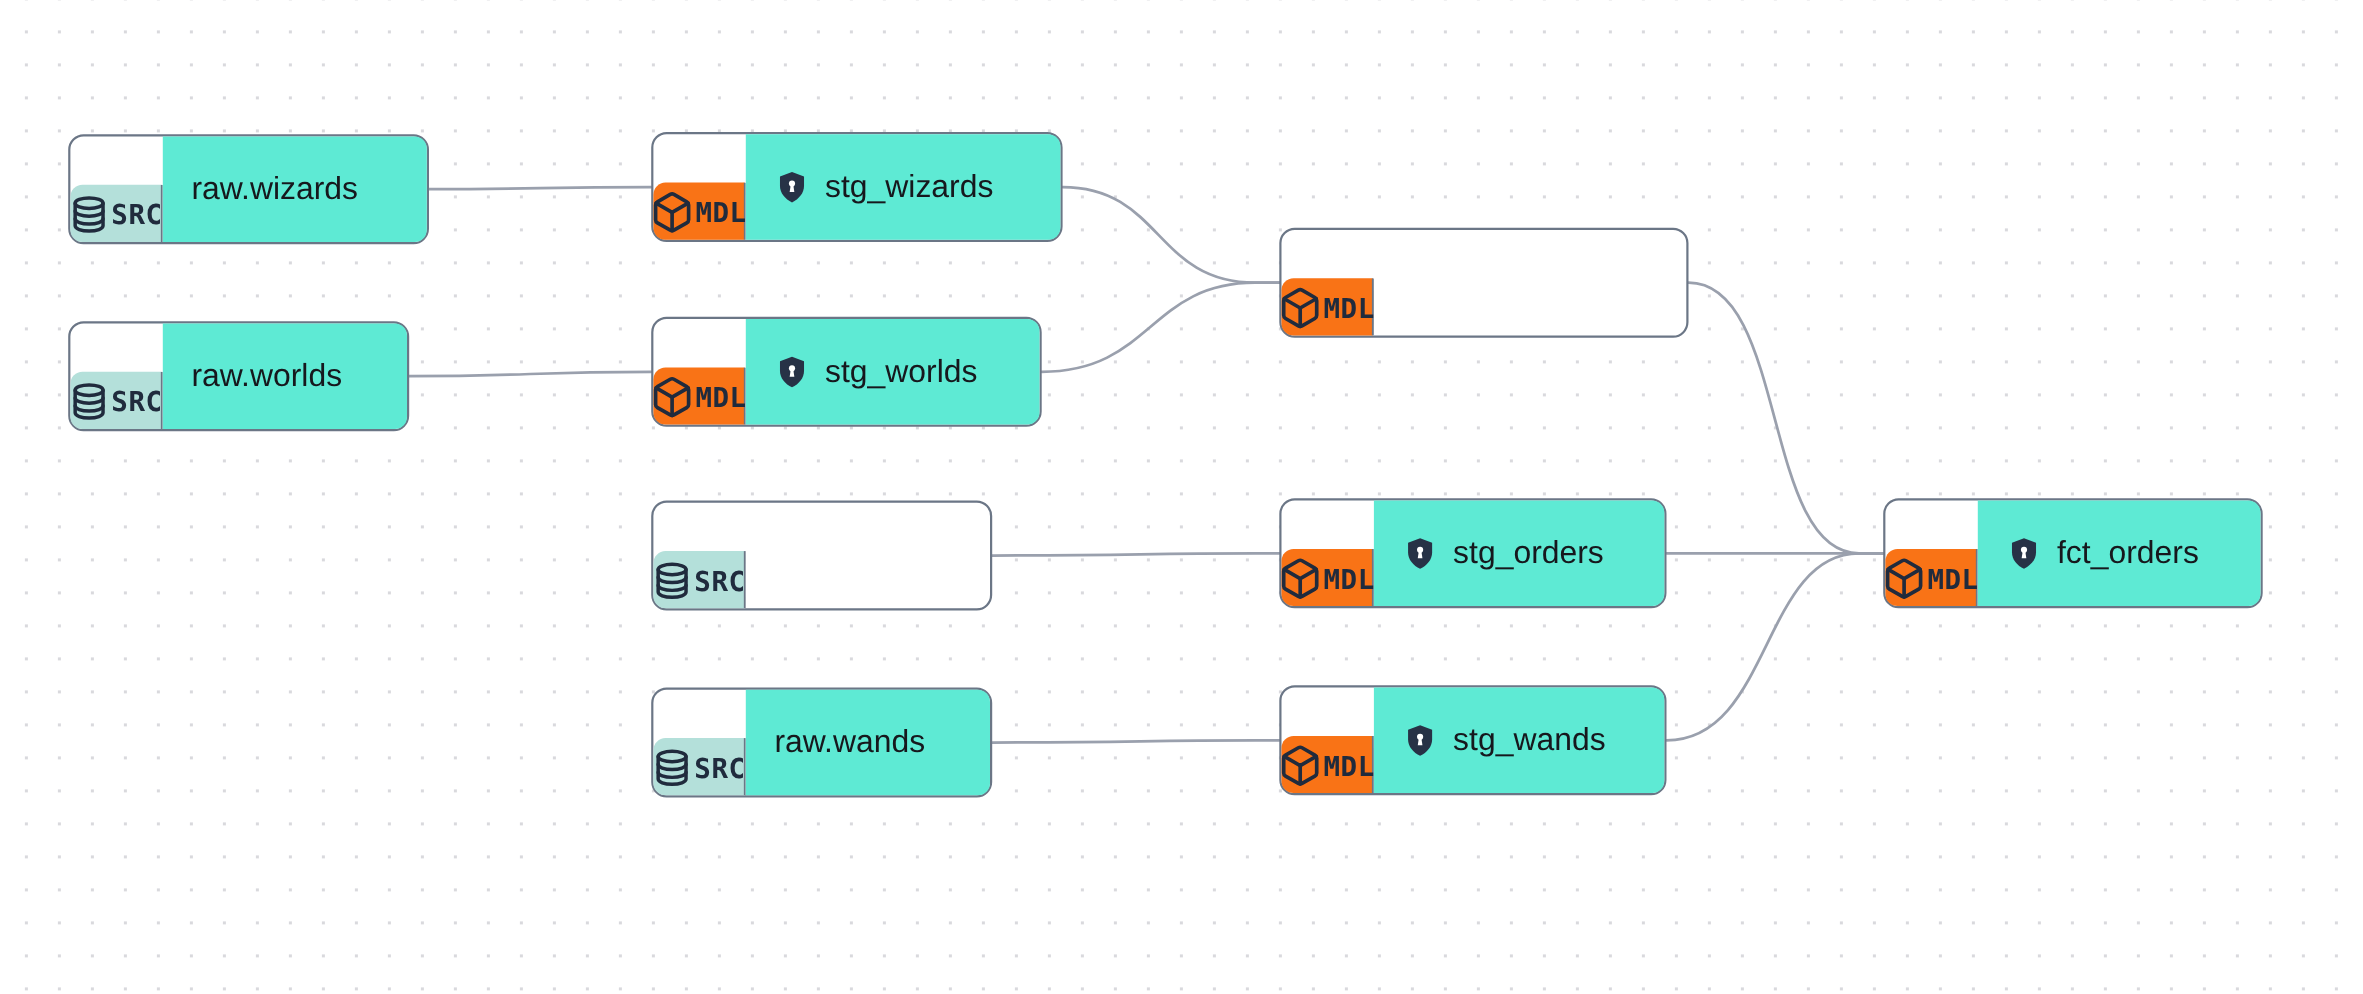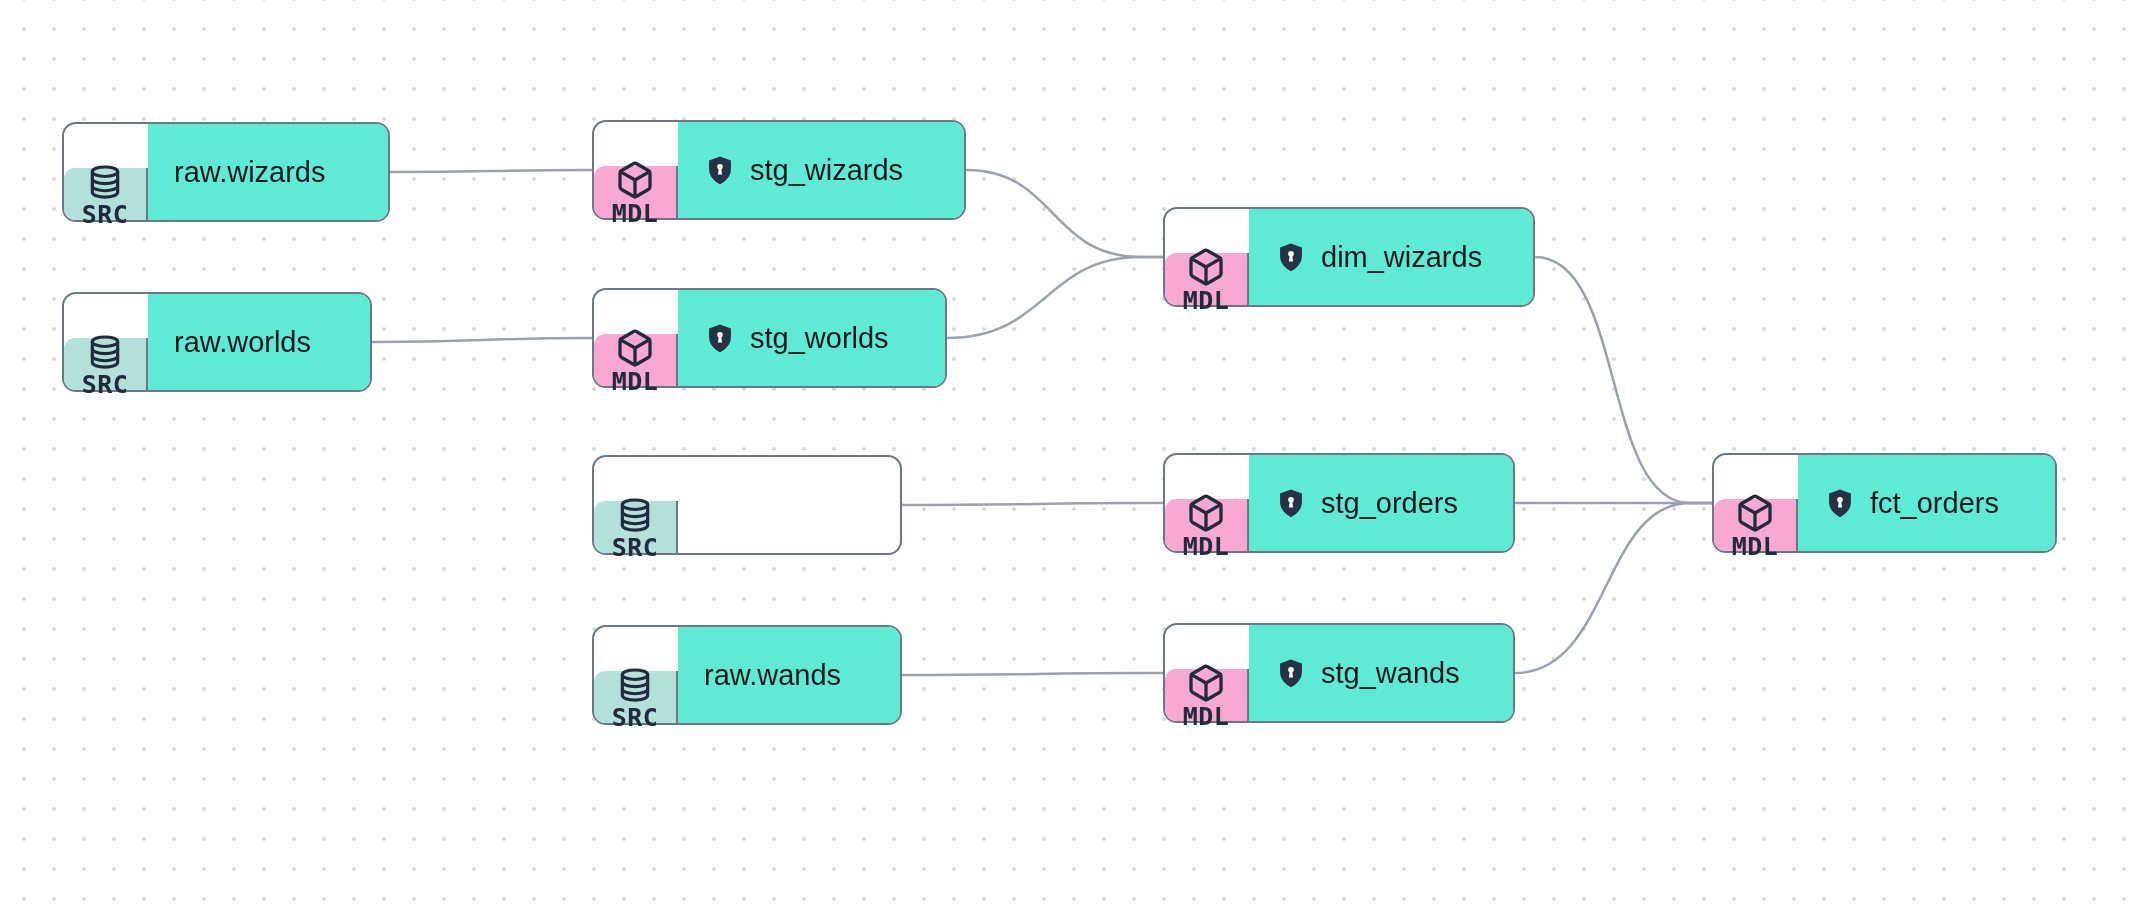--- a/index.html
+++ b/index.html
@@ -37,32 +37,31 @@
     background: #ffffff;
     border: 2.5px solid #6b7686;
     border-radius: 14px;
     box-sizing: border-box;
   }
 
   .badge {
     width: 82px;
     flex: 0 0 82px;
     display: flex;
-    flex-direction: column;
     align-items: center;
     justify-content: center;
     gap: 1px;
     border-right: 2.5px solid #6b7686;
     border-top-left-radius: 11px;
     border-bottom-left-radius: 11px;
     padding-top: 2px;
     margin-top: 44px;
   }
   .badge.src { background: #b4e0da; }
-  .badge.mdl { background: #f9a8d4; }
+  .badge.mdl { background: #f97316; }
 
   .badge-label {
     font-family: "DejaVu Sans Mono", monospace;
     font-size: 25px;
     font-weight: 600;
     letter-spacing: 0.5px;
     color: #202b3d;
     line-height: 1;
   }
 
@@ -190,30 +189,20 @@
     <div class="badge mdl">
       <span class="icon">
         <svg width="40" height="40" viewBox="0 0 24 24" fill="none" stroke="#202b3d" stroke-width="2" stroke-linecap="round" stroke-linejoin="round">
             <path d="M21 16V8a2 2 0 0 0-1-1.73l-7-4a2 2 0 0 0-2 0l-7 4A2 2 0 0 0 3 8v8a2 2 0 0 0 1 1.73l7 4a2 2 0 0 0 2 0l7-4A2 2 0 0 0 21 16z"></path>
             <polyline points="3.27 6.96 12 12.01 20.73 6.96"></polyline>
             <line x1="12" y1="22.08" x2="12" y2="12"></line>
           </svg>
       </span>
       <span class="badge-label">MDL</span>
     </div>
-    <div class="body">
-      <span class="shield">
-        <svg width="32" height="32" viewBox="0 0 24 24">
-            <path fill="#273246" d="M12 1.8l8.2 3v6.4c0 5.2-3.5 8.9-8.2 11.4C7.3 20.1 3.8 16.4 3.8 11.2V4.8z"></path>
-            <circle cx="12" cy="9.6" r="2.1" fill="#ffffff"></circle>
-            <path fill="#ffffff" d="M11.1 10.8h1.8l0.7 4.6h-3.2z"></path>
-          </svg>
-      </span>
-      <span class="node-label">dim_wizards</span>
-    </div>
   </div>
 
   <div class="node" style="left:592px; top:455px; width:310px;">
     <div class="badge src">
       <span class="icon">
         <svg width="38" height="38" viewBox="0 0 24 24" fill="none" stroke="#202b3d" stroke-width="2" stroke-linecap="round" stroke-linejoin="round">
             <ellipse cx="12" cy="5.5" rx="8" ry="3"></ellipse>
             <path d="M4 5.5v13c0 1.66 3.58 3 8 3s8-1.34 8-3v-13"></path>
             <path d="M4 10c0 1.66 3.58 3 8 3s8-1.34 8-3"></path>
             <path d="M4 14.5c0 1.66 3.58 3 8 3s8-1.34 8-3"></path>

